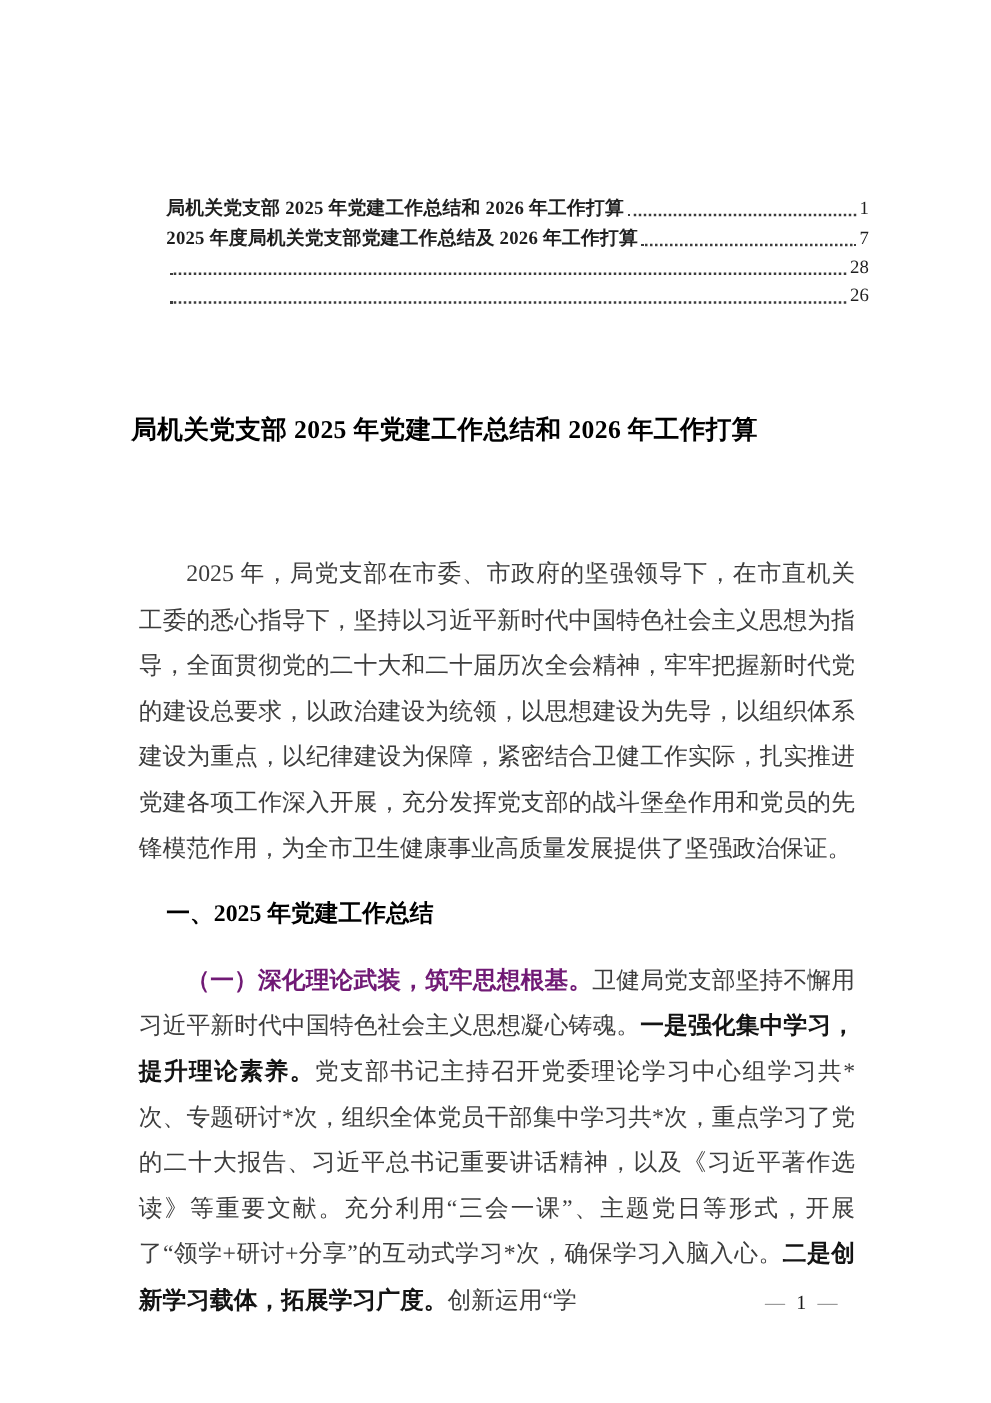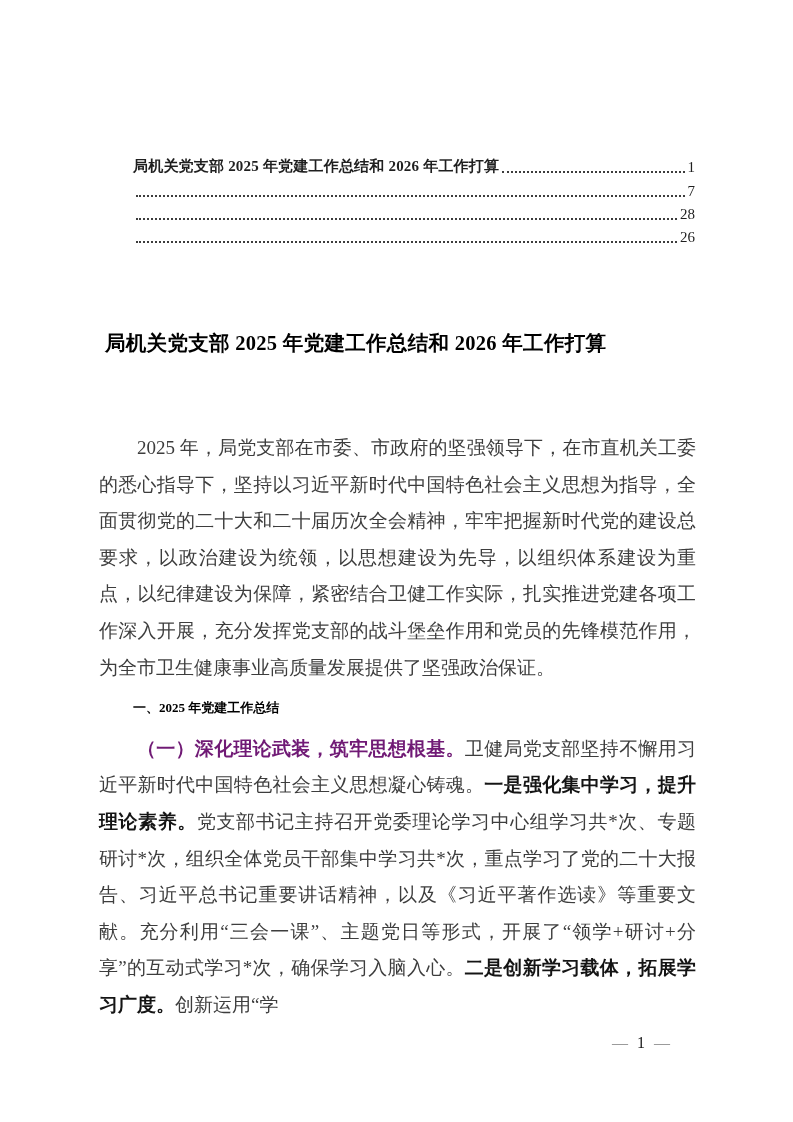--- a/index.html
+++ b/index.html
@@ -63,31 +63,31 @@
   }
 
   
   .body {
     position: absolute;
     left: 95px;
     top: 426px;
     width: 605px;
   }
   .para {
-    margin: 4px;
+    margin: 16px;
     font-size: 19px;
     line-height: 36.6px;
     text-align: justify;
     text-justify: inter-ideograph;
     text-indent: 38px;
     color: #3d3d3d;
   }
   .heading {
     margin: 2px 0 4px 0;
-    font-size: 13px;
+    font-size: 19px;
     line-height: 36.6px;
     font-weight: 700;
     color: #000000;
     text-indent: 38px;
   }
   .seg { font-weight: 400; }
   .seg.lead {
     font-weight: 700;
     color: #701a75;
   }
@@ -113,20 +113,21 @@
 
 <div class="page">
 
   <nav class="toc">
     <div class="toc-row">
       <span class="toc-title">局机关党支部 2025 年党建工作总结和 2026 年工作打算</span>
       <span class="toc-dots"></span>
       <span class="toc-page">1</span>
     </div>
     <div class="toc-row">
+      <span class="toc-title">2025 年度局机关党支部党建工作总结及 2026 年工作打算</span>
       <span class="toc-dots"></span>
       <span class="toc-page">7</span>
     </div>
     <div class="toc-row">
       <span class="toc-dots"></span>
       <span class="toc-page">28</span>
     </div>
     <div class="toc-row">
       <span class="toc-dots"></span>
       <span class="toc-page">26</span>

